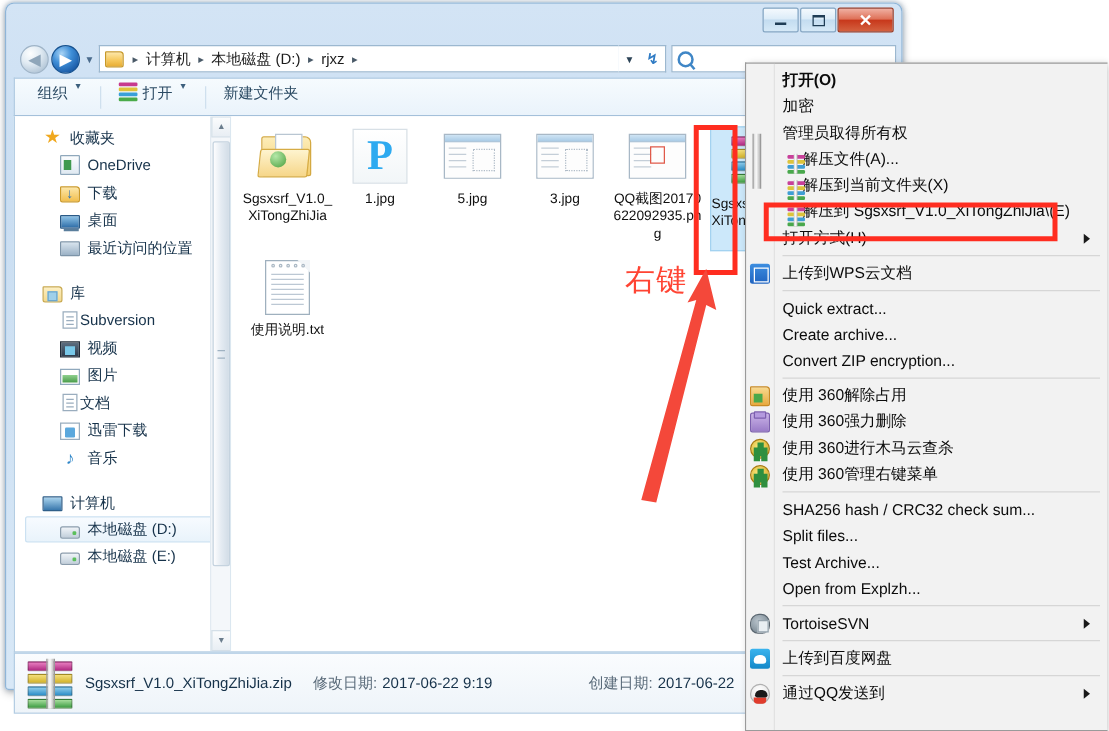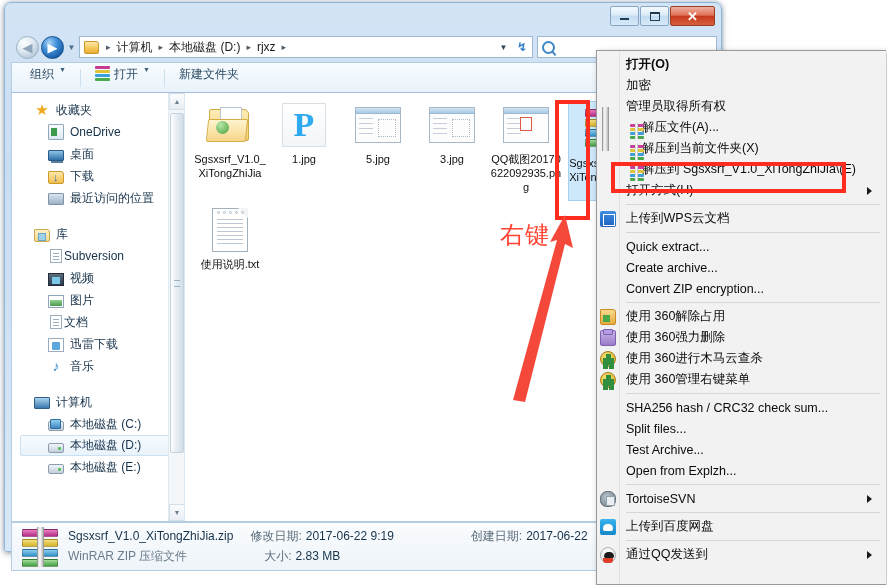--- a/index.html
+++ b/index.html
@@ -645,21 +645,21 @@
   }
   #annot-box-file {
     position: absolute;
     left: 555px; top: 100px;
     width: 35px; height: 120px;
     border: 4px solid #ff2d20;
     pointer-events: none;
   }
   #annot-text {
     position: absolute;
-    left: 500px; top: 219px;
+    left: 500px; top: 208px;
     font-size: 24px; color: #ff4433;
     font-family: "DejaVu Sans", sans-serif;
     letter-spacing: 1px;
     white-space: nowrap;
   }
   #annot-arrow {
     position: absolute;
     left: 495px; top: 210px;
     width: 100px; height: 195px;
     pointer-events: none;
@@ -753,26 +753,26 @@
           <div class="nav-group">
             <div class="nav-row">
               <span class="nav-ico ic-star">★</span>
               <span>收藏夹</span>
             </div>
             <div class="nav-row child">
               <span class="nav-ico ic-onedrive"></span>
               <span>OneDrive</span>
             </div>
             <div class="nav-row child">
+              <span class="nav-ico ic-folder-dl"></span>
+              <span>下载</span>
+            </div>
+            <div class="nav-row child">
               <span class="nav-ico ic-desktop"></span>
               <span>桌面</span>
-            </div>
-            <div class="nav-row child">
-              <span class="nav-ico ic-folder-dl"></span>
-              <span>下载</span>
             </div>
             <div class="nav-row child">
               <span class="nav-ico ic-recent"></span>
               <span>最近访问的位置</span>
             </div>
           </div>
 
           <div class="nav-gap"></div>
 
           <div class="nav-group">
@@ -805,24 +805,20 @@
               <span>音乐</span>
             </div>
           </div>
 
           <div class="nav-gap"></div>
 
           <div class="nav-group">
             <div class="nav-row">
               <span class="nav-ico ic-computer"></span>
               <span>计算机</span>
-            </div>
-            <div class="nav-row child">
-              <span class="nav-ico ic-drive-c"></span>
-              <span>本地磁盘 (C:)</span>
             </div>
             <div class="nav-row child selected">
               <span class="nav-ico ic-drive"></span>
               <span>本地磁盘 (D:)</span>
             </div>
             <div class="nav-row child">
               <span class="nav-ico ic-drive"></span>
               <span>本地磁盘 (E:)</span>
             </div>
           </div>
@@ -946,26 +942,20 @@
       </div>
       <div class="status-text">
         <div class="status-line">
           <span class="st-name">Sgsxsrf_V1.0_XiTongZhiJia.zip</span>
           <span class="st-key">修改日期:</span>
           <span class="st-val">2017-06-22 9:19</span>
           <span class="st-gap"></span>
           <span class="st-key">创建日期:</span>
           <span class="st-val">2017-06-22</span>
         </div>
-        <div class="status-line">
-          <span class="st-sub">WinRAR ZIP 压缩文件</span>
-          <span class="st-gap"></span>
-          <span class="st-key">大小:</span>
-          <span class="st-val">2.83 MB</span>
-        </div>
       </div>
     </div>
 
   </div>
 
   <div id="context-menu">
     <div id="menu-icon-col"></div>
     <div id="menu-items">
 
       <div class="mi bold">

